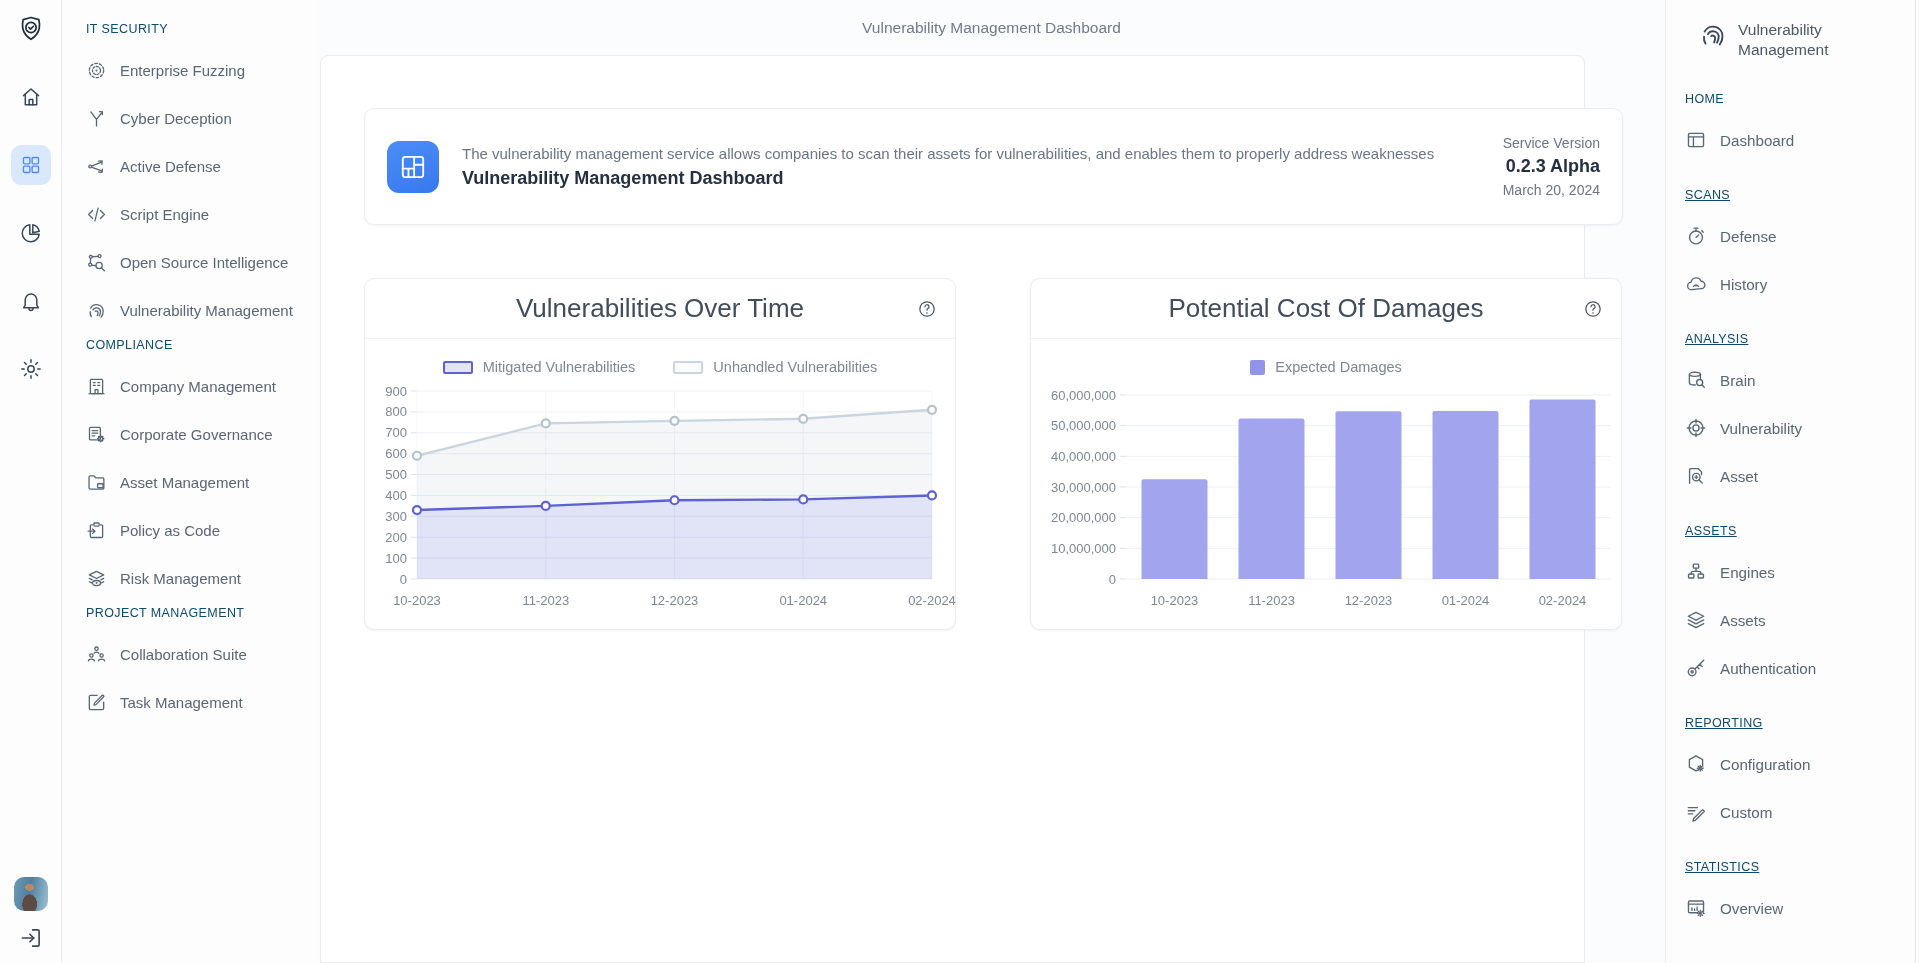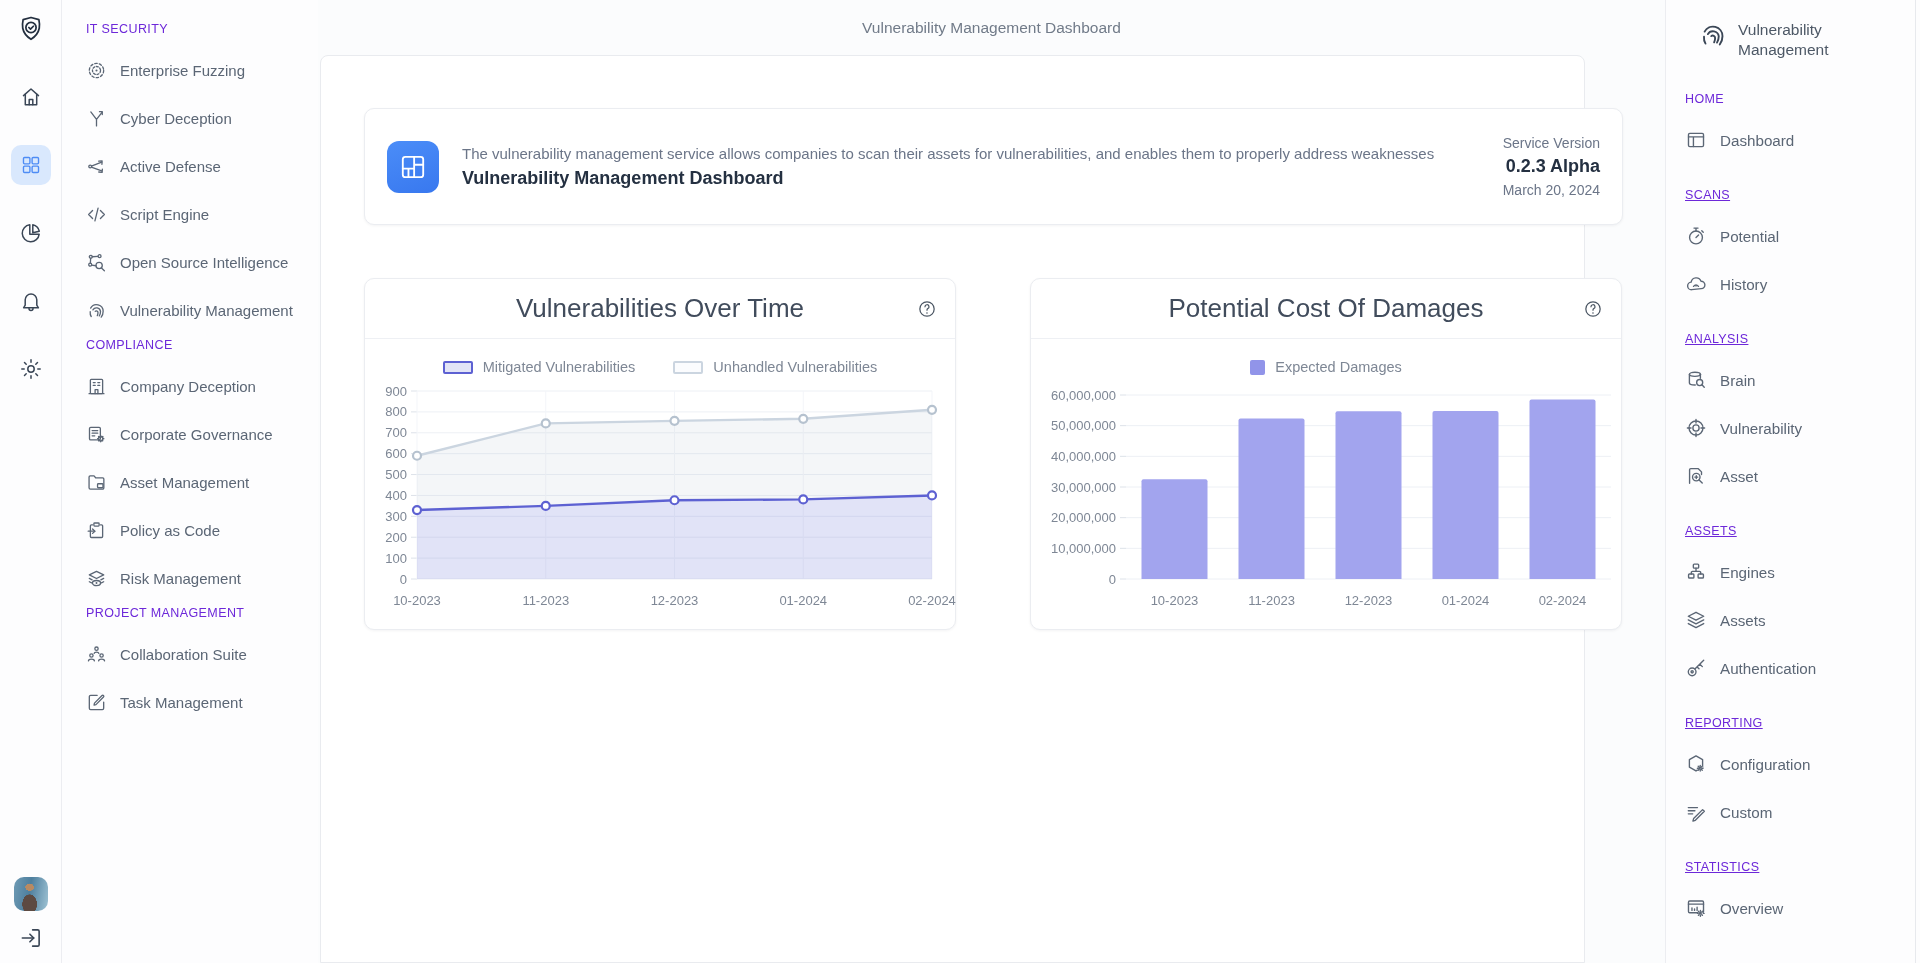--- a/index.html
+++ b/index.html
@@ -25,21 +25,21 @@
       radial-gradient(ellipse 7px 6px at 46% 30%, #b98a62 60%, rgba(0,0,0,0) 62%),
       radial-gradient(ellipse 12px 16px at 46% 80%, #5d4a42 60%, rgba(0,0,0,0) 62%),
       linear-gradient(100deg,#6f9bb5 0%,#4e7f9e 45%,#9fc3d4 100%); }
   .rail-logout { position:absolute; top:925px; left:50%; transform:translateX(-50%);
     width:26px; height:26px; color:#3a4656; background:none; border:none; cursor:pointer; padding:0; }
 
   
   .lsb { position:absolute; left:62px; top:0; width:256px; height:963px;
     padding:18px 0 0 24px; background:#fdfdfe; overflow:hidden; }
   .side-label { height:22px; margin:20px 0 6px; font-size:12.5px; letter-spacing:.4px;
-    color:#6d28d9; display:flex; align-items:center; }
+    color:#0c4a6e; display:flex; align-items:center; }
   .lsb .side-label:first-child { margin-top:0; }
   .side-item { height:48px; display:flex; align-items:center; gap:13px; cursor:pointer; }
   .side-item .ic { width:21px; height:21px; color:#5b6675; flex:0 0 auto; }
   .side-item .lb { font-size:15px; color:#5b6675; white-space:nowrap; }
 
   
   .page-head { position:absolute; left:318px; top:0; width:1347px; height:55px;
     display:flex; align-items:center; justify-content:center; }
   .page-head .t { font-size:15.5px; color:#717b89; }
 
@@ -221,21 +221,21 @@
       <div class="side-label">COMPLIANCE</div>
       <div class="side-item">
         <span class="ic">
           <svg viewBox="0 0 24 24" width="100%" height="100%" fill="none" stroke="currentColor" stroke-width="1.5" stroke-linecap="round" stroke-linejoin="round">
             <rect x="5" y="3.8" width="14" height="16.4" rx="1"></rect>
             <path d="M3.5 20.2h17"></path>
             <path d="M8.3 7.5h2.2M13.5 7.5h2.2M8.3 10.8h2.2M13.5 10.8h2.2"></path>
             <path d="M10.4 20v-4.4h3.2V20"></path>
           </svg>
         </span>
-        <span class="lb">Company Deception</span>
+        <span class="lb">Company Management</span>
       </div>
       <div class="side-item">
         <span class="ic">
           <svg viewBox="0 0 24 24" width="100%" height="100%" fill="none" stroke="currentColor" stroke-width="1.5" stroke-linecap="round" stroke-linejoin="round">
             <rect x="4" y="3.8" width="12.4" height="14.4" rx="1.4"></rect>
             <path d="M7 7.5h6.4M7 10.5h6.4M7 13.5h3"></path>
             <circle cx="16.8" cy="16.8" r="2.5"></circle>
             <path d="M16.8 13.2v1.1M16.8 19.3v1.1M13.2 16.8h1.1M19.3 16.8h1.1M14.3 14.3l.8.8M18.3 18.3l.8.8M19.3 14.3l-.8.8M15.1 18.3l-.8.8"></path>
           </svg>
         </span>
@@ -487,21 +487,21 @@
         <div class="side-label">SCANS</div>
         <div class="side-item">
           <span class="ic">
             <svg viewBox="0 0 24 24" width="100%" height="100%" fill="none" stroke="currentColor" stroke-width="1.5" stroke-linecap="round" stroke-linejoin="round">
               <circle cx="12" cy="13.6" r="7"></circle>
               <path d="M9.8 3.4h4.4M12 3.4v3.2"></path>
               <path d="M12 13.6l2.8-2.8"></path>
               <path d="M18.3 6.2l1.6 1.6"></path>
             </svg>
           </span>
-          <span class="lb">Potential</span>
+          <span class="lb">Defense</span>
         </div>
         <div class="side-item">
           <span class="ic">
             <svg viewBox="0 0 24 24" width="100%" height="100%" fill="none" stroke="currentColor" stroke-width="1.5" stroke-linecap="round" stroke-linejoin="round">
               <path d="M7.3 18.2a4.1 4.1 0 0 1-.6-8.2 5.6 5.6 0 0 1 10.8-1 4 4 0 0 1 .3 8.1z"></path>
               <path d="M9.3 14.6c1.7-2.1 3.7-2.1 5.4 0"></path>
               <circle cx="12" cy="14.1" r="0.8" fill="currentColor" stroke="none"></circle>
             </svg>
           </span>
           <span class="lb">History</span>

